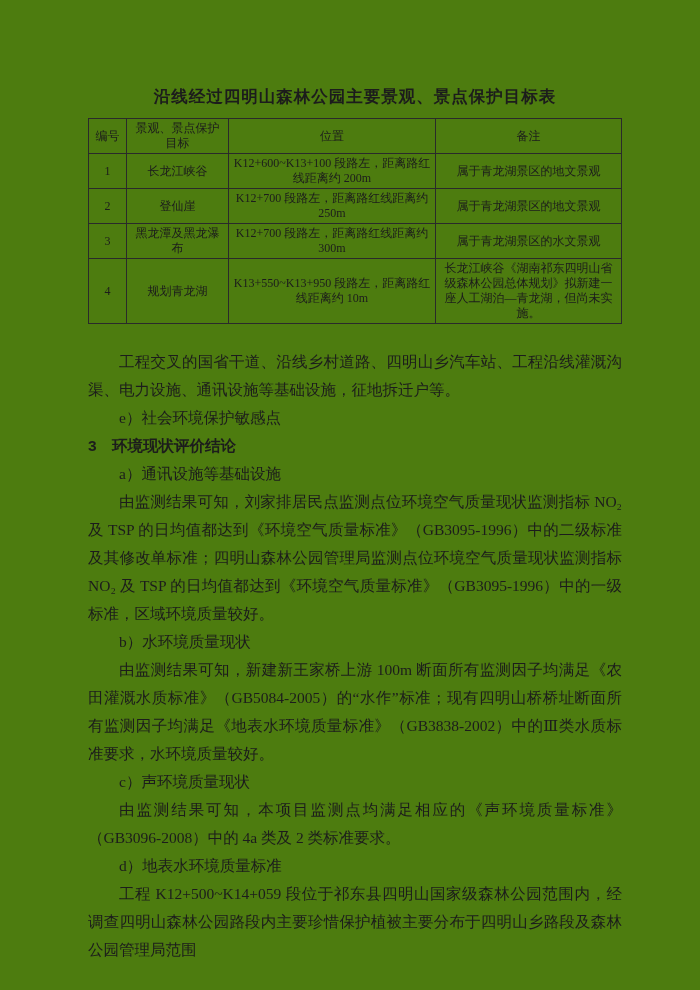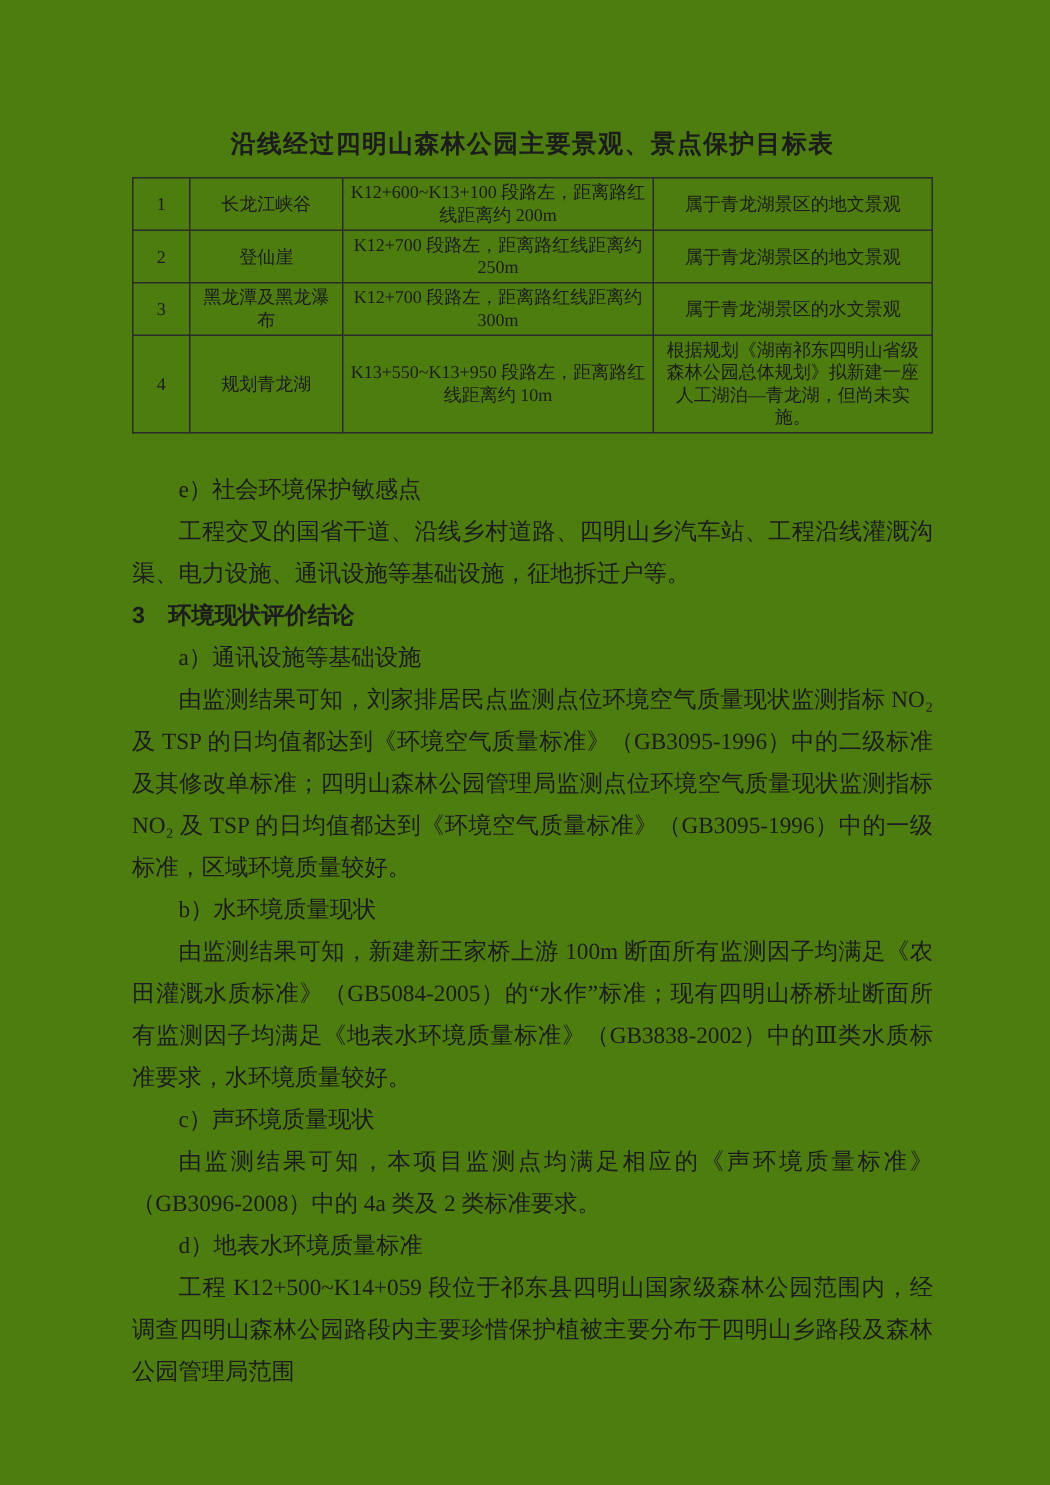--- a/index.html
+++ b/index.html
@@ -82,20 +82,26 @@
     <h1 class="doc-title">沿线经过四明山森林公园主要景观、景点保护目标表</h1>
 
     <table class="targets">
       <colgroup>
         <col style="width:38px">
         <col style="width:102px">
         <col style="width:207px">
         <col>
       </colgroup>
       <tbody>
+        <tr class="hdr">
+          <th>编号</th>
+          <th>景观、景点保护目标</th>
+          <th>位置</th>
+          <th>备注</th>
+        </tr>
         <tr class="r1">
           <td>1</td>
           <td>长龙江峡谷</td>
           <td>K12+600~K13+100 段路左，距离路红线距离约 200m</td>
           <td>属于青龙湖景区的地文景观</td>
         </tr>
         <tr class="r2">
           <td>2</td>
           <td>登仙崖</td>
           <td>K12+700 段路左，距离路红线距离约 250m</td>
@@ -104,28 +110,28 @@
         <tr class="r3">
           <td>3</td>
           <td>黑龙潭及黑龙瀑布</td>
           <td>K12+700 段路左，距离路红线距离约 300m</td>
           <td>属于青龙湖景区的水文景观</td>
         </tr>
         <tr class="r4">
           <td>4</td>
           <td>规划青龙湖</td>
           <td>K13+550~K13+950 段路左，距离路红线距离约 10m</td>
-          <td>根据规划《湖南祁东四明山省级森林公园总体规划》拟新建一座人工湖泊—青龙湖，但尚未实施。</td>
+          <td>长龙江峡谷《湖南祁东四明山省级森林公园总体规划》拟新建一座人工湖泊—青龙湖，但尚未实施。</td>
         </tr>
       </tbody>
     </table>
 
     <div class="body-text">
+      <p>工程交叉的国省干道、沿线乡村道路、四明山乡汽车站、工程沿线灌溉沟渠、电力设施、通讯设施等基础设施，征地拆迁户等。</p>
       <p>e）社会环境保护敏感点</p>
-      <p>工程交叉的国省干道、沿线乡村道路、四明山乡汽车站、工程沿线灌溉沟渠、电力设施、通讯设施等基础设施，征地拆迁户等。</p>
       <p class="section-heading">3　环境现状评价结论</p>
       <p>a）通讯设施等基础设施</p>
       <p>由监测结果可知，刘家排居民点监测点位环境空气质量现状监测指标 NO₂ 及 TSP 的日均值都达到《环境空气质量标准》（GB3095-1996）中的二级标准及其修改单标准；四明山森林公园管理局监测点位环境空气质量现状监测指标 NO₂ 及 TSP 的日均值都达到《环境空气质量标准》（GB3095-1996）中的一级标准，区域环境质量较好。</p>
       <p>b）水环境质量现状</p>
       <p>由监测结果可知，新建新王家桥上游 100m 断面所有监测因子均满足《农田灌溉水质标准》（GB5084-2005）的“水作”标准；现有四明山桥桥址断面所有监测因子均满足《地表水环境质量标准》（GB3838-2002）中的Ⅲ类水质标准要求，水环境质量较好。</p>
       <p>c）声环境质量现状</p>
       <p>由监测结果可知，本项目监测点均满足相应的《声环境质量标准》（GB3096-2008）中的 4a 类及 2 类标准要求。</p>
       <p>d）地表水环境质量标准</p>
       <p>工程 K12+500~K14+059 段位于祁东县四明山国家级森林公园范围内，经调查四明山森林公园路段内主要珍惜保护植被主要分布于四明山乡路段及森林公园管理局范围</p>
     </div>

